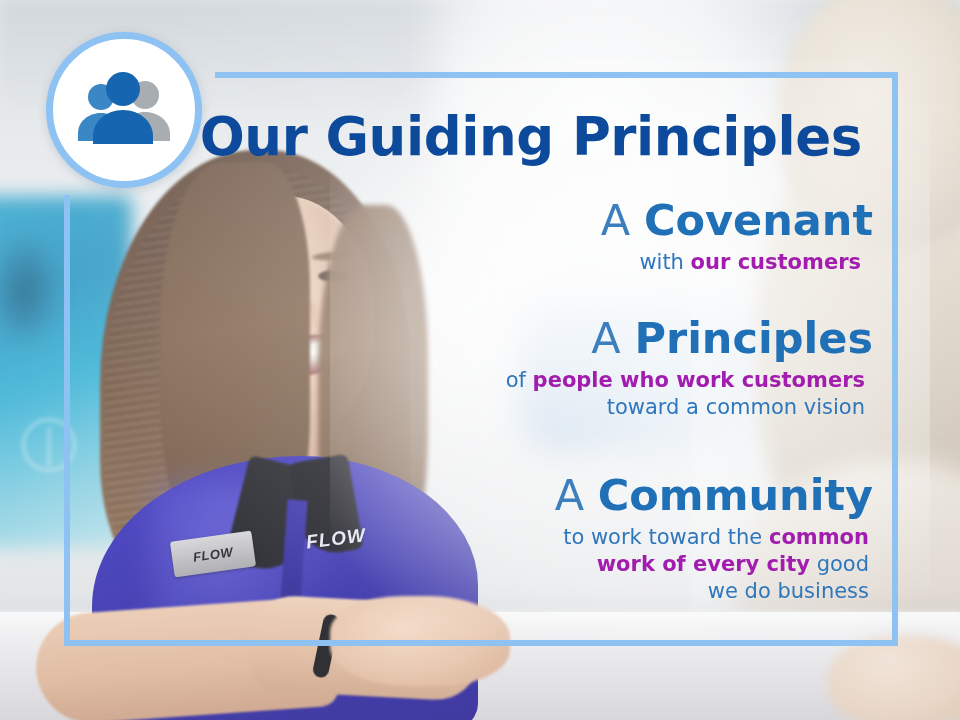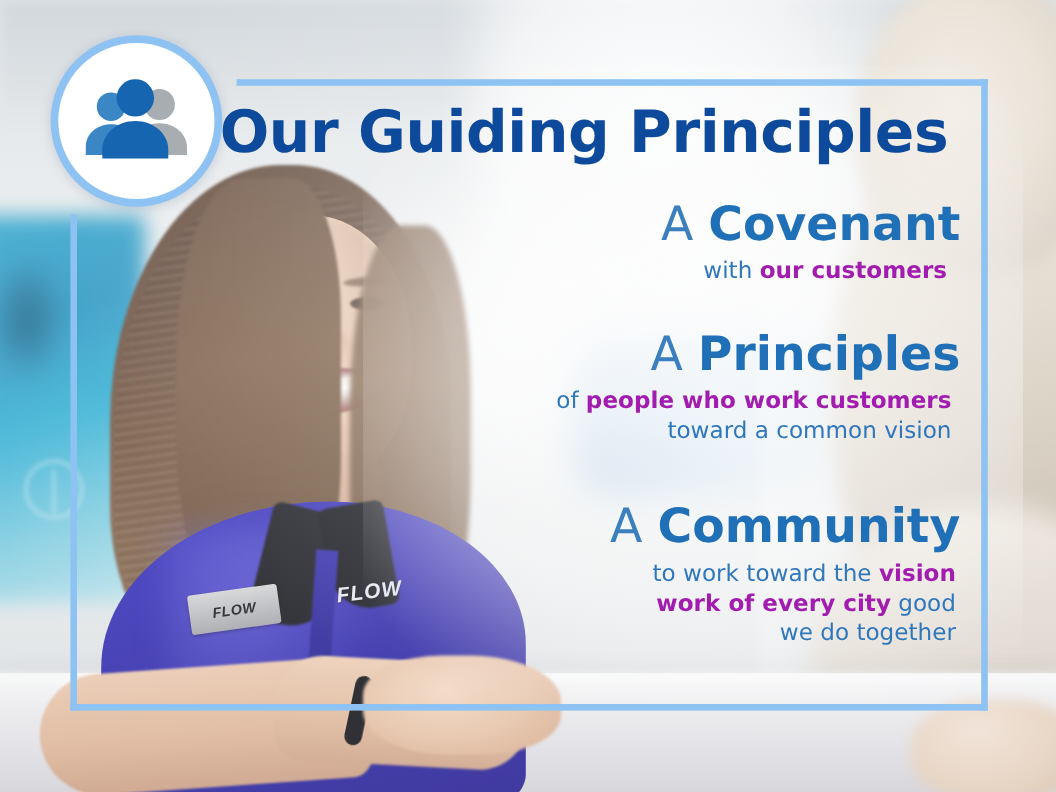--- a/index.html
+++ b/index.html
@@ -317,21 +317,21 @@
     background:#ffffff;
     border:7px solid #8ec2f2;
     display:flex; align-items:center; justify-content:center;
     box-shadow:0 2px 10px rgba(40,70,110,.18);
   }
   .badge-circle svg { display:block; }
 
   
   .content {
     position:absolute;
-    left:64px; top:72px;
+    left:64px; top:88px;
     width:834px; height:574px;
   }
   .headline {
     position:absolute;
     left:0; top:22px; width:798px;
     text-align:right;
     font-family:"DejaVu Sans", sans-serif;
     font-weight:bold;
     font-size:53px;
     line-height:1;
@@ -463,20 +463,20 @@
         <div><span>of </span><b>people who work customers</b></div>
         <div>toward a common vision</div>
       </div>
     </div>
 
     <div class="principle three">
       <div class="p-title">
         <span class="lead">A </span><span class="key">Community</span>
       </div>
       <div class="p-sub">
-        <div><span>to work toward the </span><b>vision</b></div>
+        <div><span>to work toward the </span><b>common</b></div>
         <div><b>work of every city</b><span> good</span></div>
-        <div>we do together</div>
+        <div>we do business</div>
       </div>
     </div>
   </div>
 
 </div>
 
 </body></html>

